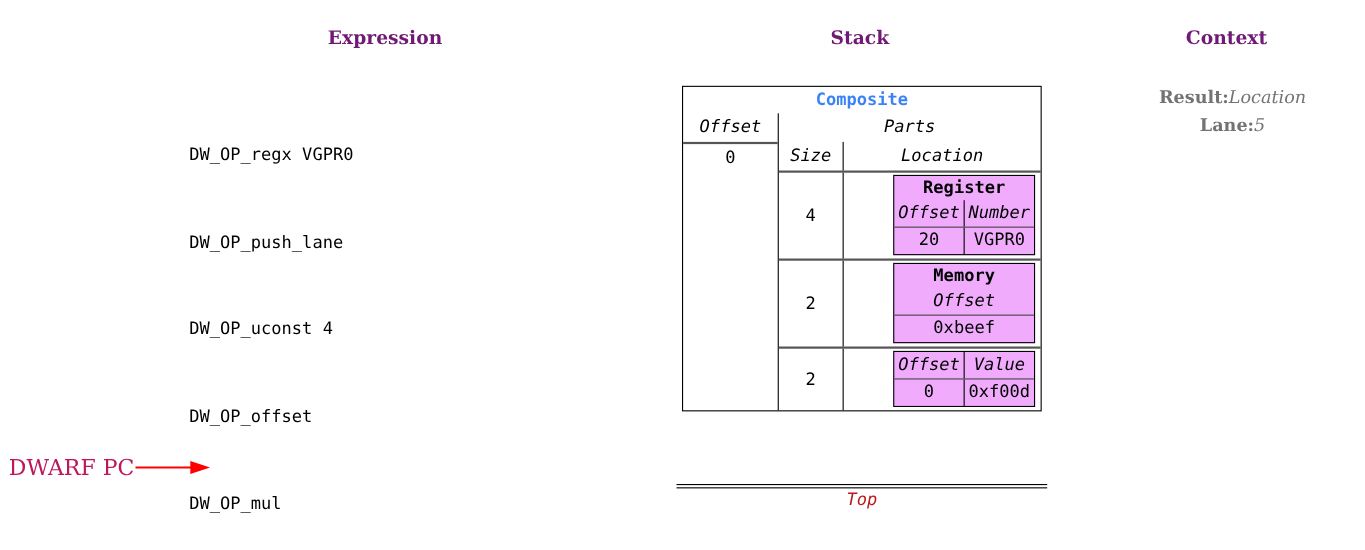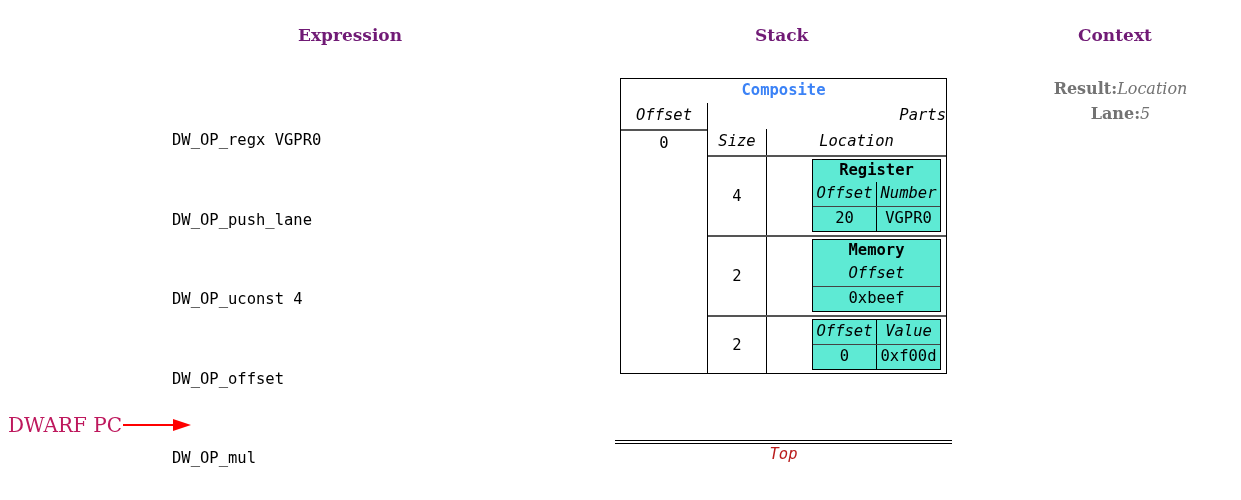--- a/index.html
+++ b/index.html
@@ -110,21 +110,21 @@
     line-height: 21px;
   }
   .offset-filler { flex: 1 1 auto; }
 
   .parts-col {
     flex: 1 1 auto;
     display: flex;
     flex-direction: column;
   }
   .parts-head {
-    text-align: right;
+    text-align: center;
     font-family: "DejaVu Sans Mono", monospace;
     font-style: italic;
     font-size: 15.5px;
     padding: 2px 0 3px 0;
     line-height: 21px;
   }
   .parts-subhead {
     display: flex;
     border-bottom: 2.2px solid #555;
   }
@@ -166,21 +166,21 @@
   }
   .part-row.last { border-bottom: none; }
   .loc-cell.body {
     padding: 2px 5px 3px 5px;
   }
 
   
   .loc-box {
     border: 1.4px solid #000;
     box-sizing: border-box;
-    background: #5eead4;
+    background: #f0abfc;
     margin-left: 40px;
   }
   .loc-box-title {
     text-align: center;
     font-family: "DejaVu Sans Mono", monospace;
     font-weight: bold;
     font-size: 15.5px;
     padding: 1px 0 2px 0;
     line-height: 19px;
   }

